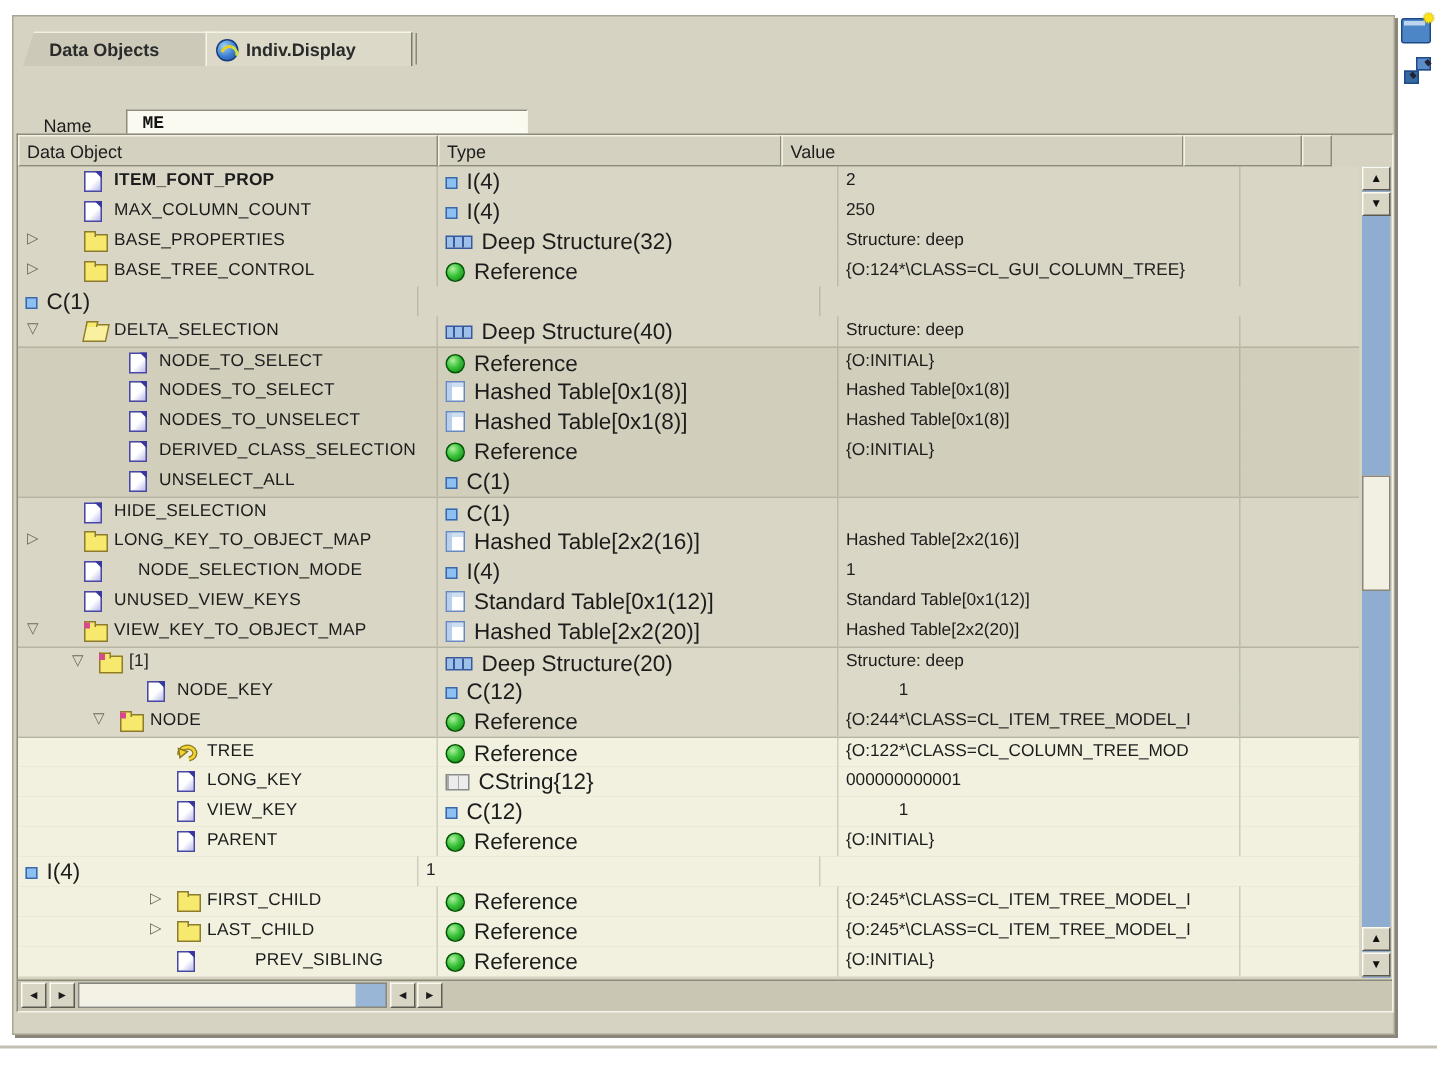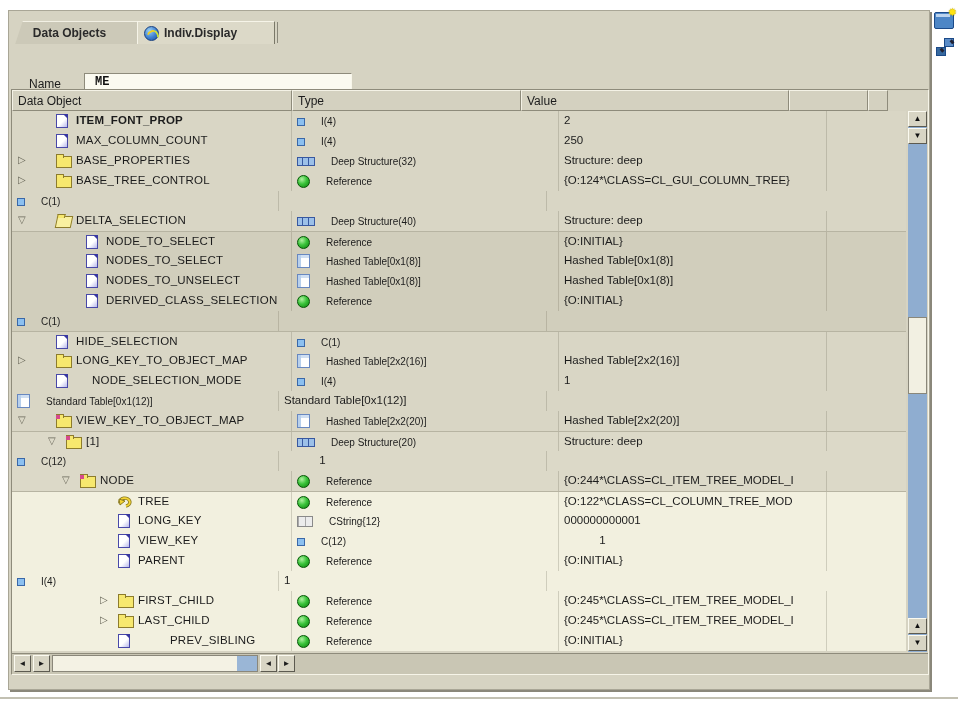--- a/index.html
+++ b/index.html
@@ -87,21 +87,21 @@
   .ty-elem{width:6px;height:6px;background:#8cc0f0;border:1px solid #3a68a8;margin-top:1px;}
   .ty-struct{width:16px;height:7px;border:1px solid #3858a0;margin-top:1px;
        background:linear-gradient(90deg,#9cc0e8 0 4px,#3858a0 4px 5px,#9cc0e8 5px 10px,#3858a0 10px 11px,#9cc0e8 11px);}
   .ty-ref{width:11px;height:11px;border-radius:50%;border:1px solid #045504;
        background:radial-gradient(circle at 35% 30%,#b0f0a0 0%,#3cc43c 45%,#0c800c 100%);}
   .ty-table{width:11px;height:12px;background:#fff;border:1px solid #6888c0;
        background-image:linear-gradient(90deg,#b8d0ec 0 3px,transparent 3px),
          linear-gradient(0deg,transparent 0 0),linear-gradient(#cfdff2 0 3px,transparent 3px);}
   .ty-cstr{width:14px;height:9px;background:#ececec;border:1px solid #8a8a8a;
        background-image:linear-gradient(90deg,#aaa 0 1px,transparent 1px 7px,#aaa 7px 8px,transparent 8px);}
-  .ty-label{margin-left:16px;font-size:10px;padding-top:0px;}
+  .ty-label{margin-left:6px;font-size:15px;padding-top:0px;}
   
   .vscroll{position:absolute;right:1px;top:0;width:19px;height:541px;background:#8fadd0;}
   .sbtn{position:absolute;left:0;width:19px;height:16px;background:#d8d5c4;
        border-top:1px solid #fbfaf0;border-left:1px solid #fbfaf0;
        border-bottom:1px solid #5c5a50;border-right:1px solid #5c5a50;
        box-sizing:border-box;font-size:8px;line-height:14px;text-align:center;color:#111;cursor:pointer;}
   .vthumb{position:absolute;left:0;top:206px;width:19px;height:77px;background:#f2f0e2;
        border:1px solid #8a877a;box-sizing:border-box;cursor:grab;}
   .bbar{position:absolute;left:0;bottom:0;width:100%;height:20px;background:#c9c6b4;
        border-top:1px solid #8e8b7b;display:flex;}
@@ -280,20 +280,24 @@
               <div class="cell c-type">
                 <span class="ty">
                   <span class="ty-ref"></span>
                   <span class="ty-label">Reference</span>
                 </span>
               </div>
               <div class="cell c-value">{O:INITIAL}</div>
               <div class="cell c-extra"></div>
             </div>
             <div class="row band-dark">
+              <div class="cell c-tree">
+                <span class="tico ico-doc" style="left: 74px;"></span>
+                <span class="lbl" style="left: 94px;">UNSELECT_ALL</span>
+              </div>
               <div class="cell c-type">
                 <span class="ty">
                   <span class="ty-elem"></span>
                   <span class="ty-label">C(1)</span>
                 </span>
               </div>
               <div class="cell c-value"></div>
               <div class="cell c-extra"></div>
             </div>
             <div class="row band-mid sep">
@@ -333,20 +337,24 @@
               <div class="cell c-type">
                 <span class="ty">
                   <span class="ty-elem"></span>
                   <span class="ty-label">I(4)</span>
                 </span>
               </div>
               <div class="cell c-value">1</div>
               <div class="cell c-extra"></div>
             </div>
             <div class="row band-mid">
+              <div class="cell c-tree">
+                <span class="tico ico-doc" style="left: 44px;"></span>
+                <span class="lbl" style="left: 64px;">UNUSED_VIEW_KEYS</span>
+              </div>
               <div class="cell c-type">
                 <span class="ty">
                   <span class="ty-table"></span>
                   <span class="ty-label">Standard Table[0x1(12)]</span>
                 </span>
               </div>
               <div class="cell c-value">Standard Table[0x1(12)]</div>
               <div class="cell c-extra"></div>
             </div>
             <div class="row band-mid">
@@ -373,20 +381,24 @@
               <div class="cell c-type">
                 <span class="ty">
                   <span class="ty-struct"></span>
                   <span class="ty-label">Deep Structure(20)</span>
                 </span>
               </div>
               <div class="cell c-value">Structure: deep</div>
               <div class="cell c-extra"></div>
             </div>
             <div class="row band-mid2">
+              <div class="cell c-tree">
+                <span class="tico ico-doc" style="left: 86px;"></span>
+                <span class="lbl" style="left: 106px;">NODE_KEY</span>
+              </div>
               <div class="cell c-type">
                 <span class="ty">
                   <span class="ty-elem"></span>
                   <span class="ty-label">C(12)</span>
                 </span>
               </div>
               <div class="cell c-value">           1</div>
               <div class="cell c-extra"></div>
             </div>
             <div class="row band-mid2">

